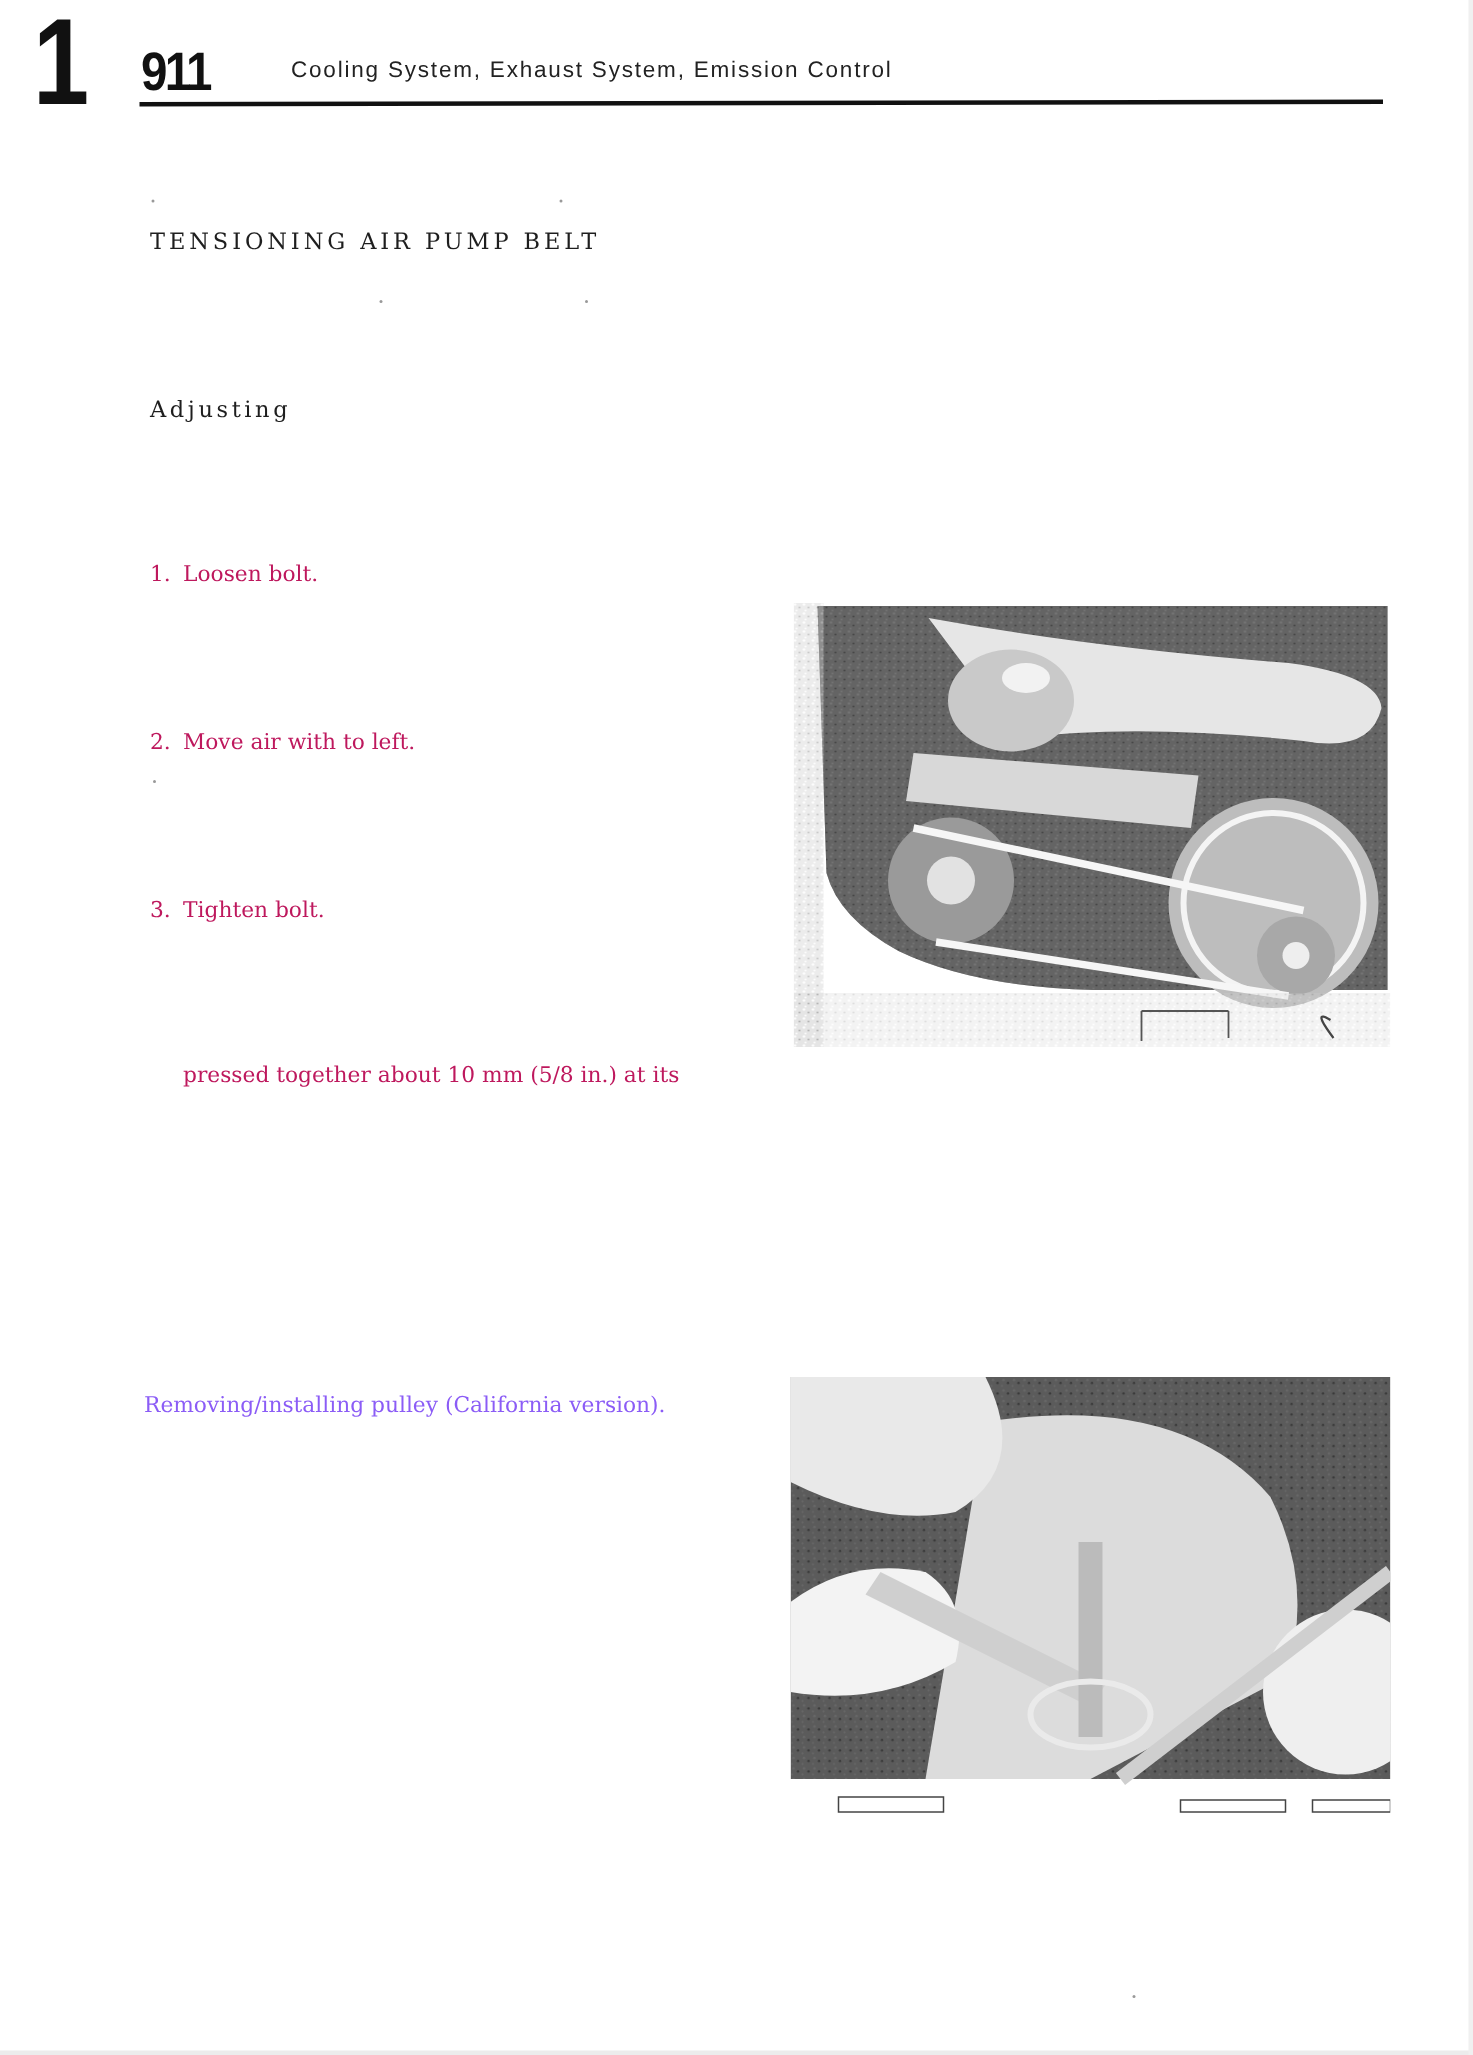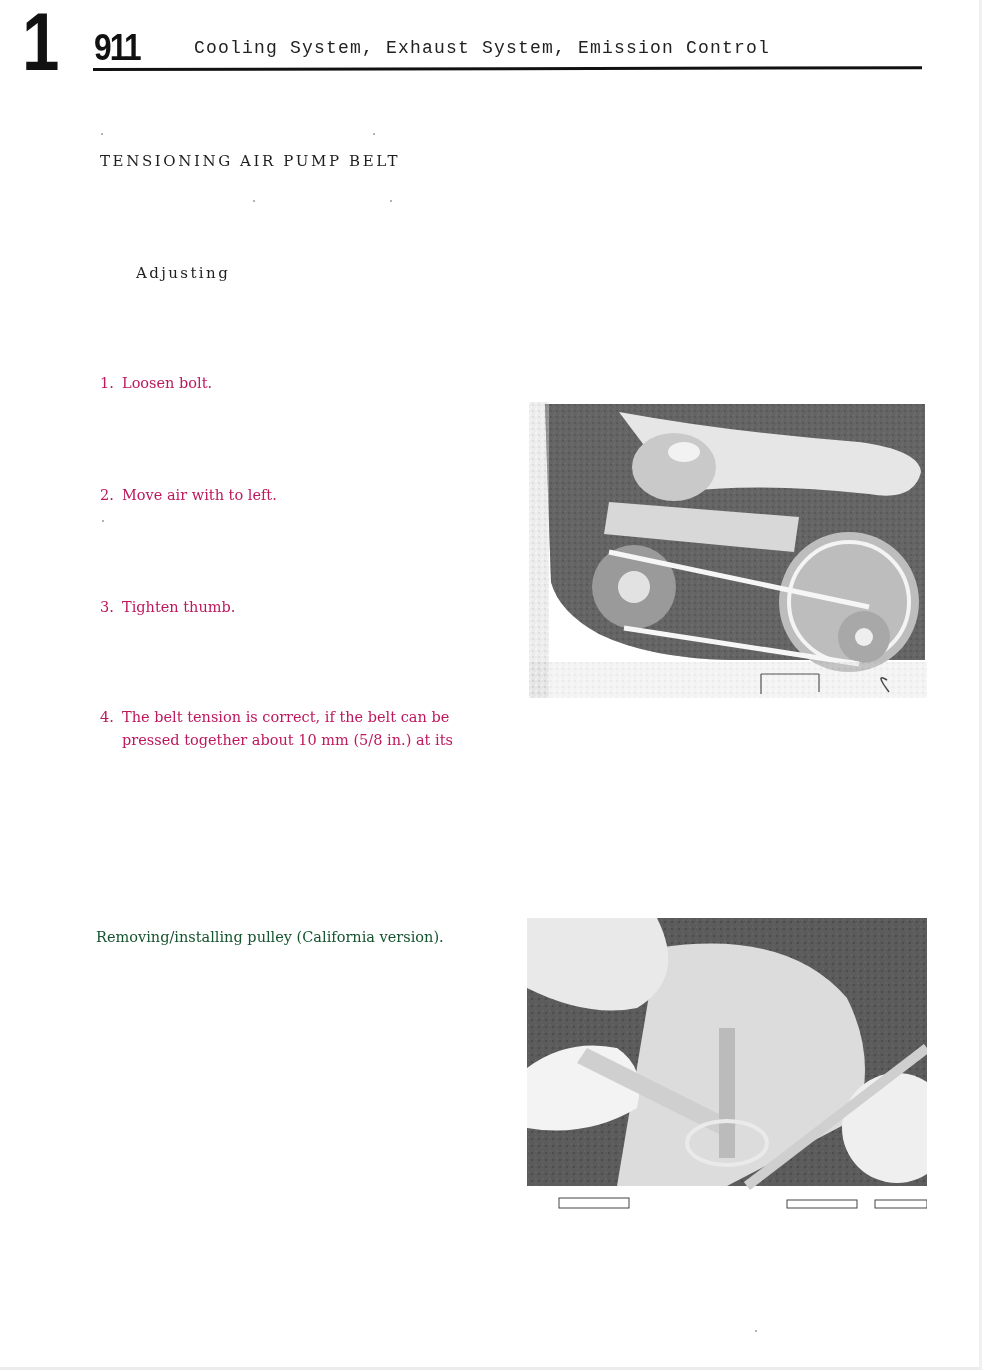--- a/index.html
+++ b/index.html
@@ -13,44 +13,44 @@
     position: absolute; left: 22px; top: 4px; font-family: "Liberation Sans", sans-serif;
     font-weight: bold; font-size: 82px; line-height: 76px; color: #111; transform: scaleX(0.82);
     transform-origin: left top; letter-spacing: -2px;
   }
   .model {
     position: absolute; left: 94px; top: 28px; font-family: "Liberation Sans", sans-serif;
     font-weight: bold; font-size: 36px; line-height: 40px; color: #111; letter-spacing: -2px;
     transform: scaleX(0.88); transform-origin: left top;
   }
   .header-title {
-    position: absolute; left: 194px; top: 38px; font-family: Liberation Mono, monospace;
-    font-size: 18px; letter-spacing: 1.2px; color: #222;
+    position: absolute; left: 194px; top: 38px; font-family: Liberation Sans, sans-serif;
+    font-size: 15px; letter-spacing: 1.2px; color: #222;
   }
   .header-rule {
     position: absolute; left: 93px; top: 68px; width: 829px; height: 3px; background: #111;
     transform: rotate(-0.12deg); transform-origin: left center;
   }
   .section-title {
     position: absolute; left: 100px; top: 152px; font-family: "DejaVu Serif", serif;
     font-size: 15px; letter-spacing: 2.6px; color: #1e1e1e;
   }
   .subsection {
     position: absolute; left: 100px; top: 264px; font-family: "DejaVu Serif", serif;
-    font-size: 15px; letter-spacing: 2.4px; color: #1e1e1e; margin-left: 36px;
+    font-size: 15px; letter-spacing: 2.4px; color: #1e1e1e;
   }
   .step {
     position: absolute; left: 100px; font-size: 14.5px; line-height: 22.5px; color: #be185d;
   }
   .step .num { display: inline-block; width: 22px; }
   .step4 { top: 706px; width: 400px; }
   .step4 .line { display: block; white-space: nowrap; }
   .step4 .indent { padding-left: 22px; }
   .caption {
-    position: absolute; left: 96px; top: 929px; font-size: 14.5px; color: #14532d;
+    position: absolute; left: 96px; top: 929px; font-size: 14.5px; color: #8b5cf6;
   }
   .photo { position: absolute; overflow: hidden; }
   .photo svg { display: block; }
   .photo1 { left: 529px; top: 402px; width: 398px; height: 296px; }
   .photo2 { left: 527px; top: 918px; width: 400px; height: 292px; }
   .speck { position: absolute; width: 2px; height: 2px; background: #999; border-radius: 1px; }
 </style>
 </head>
 <body>
 
@@ -65,24 +65,23 @@
 <div class="section-title">TENSIONING AIR PUMP BELT</div>
 <div class="subsection">Adjusting</div>
 
 <div class="step" style="top:372px">
   <span class="num">1.</span><span>Loosen bolt.</span>
 </div>
 <div class="step" style="top:484px">
   <span class="num">2.</span><span>Move air with to left.</span>
 </div>
 <div class="step" style="top:596px">
-  <span class="num">3.</span><span>Tighten thumb.</span>
+  <span class="num">3.</span><span>Tighten bolt.</span>
 </div>
 <div class="step step4">
-  <span class="line"><span class="num">4.</span><span>The belt tension is correct, if the belt can be</span></span>
   <span class="line indent">pressed together about 10 mm (5/8 in.) at its</span>
 </div>
 
 <div class="caption">Removing/installing pulley (California version).</div>
 
 <div class="photo photo1">
   <svg width="398" height="296" viewBox="0 0 398 296">
     <defs>
       <pattern id="noise1" width="6" height="6" patternUnits="userSpaceOnUse">
         <rect width="6" height="6" fill="#cfcfcf"></rect>

